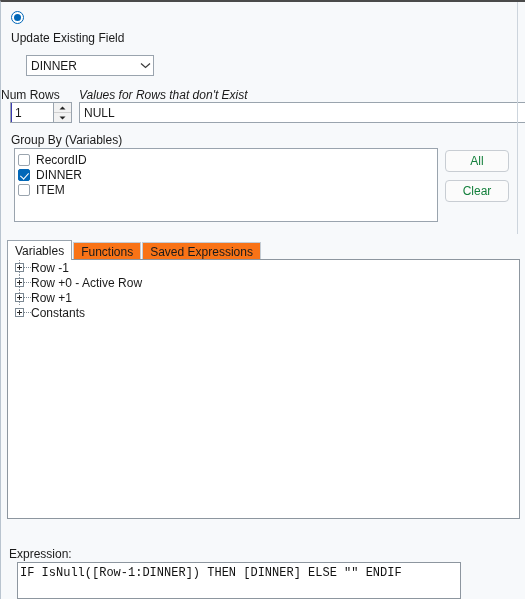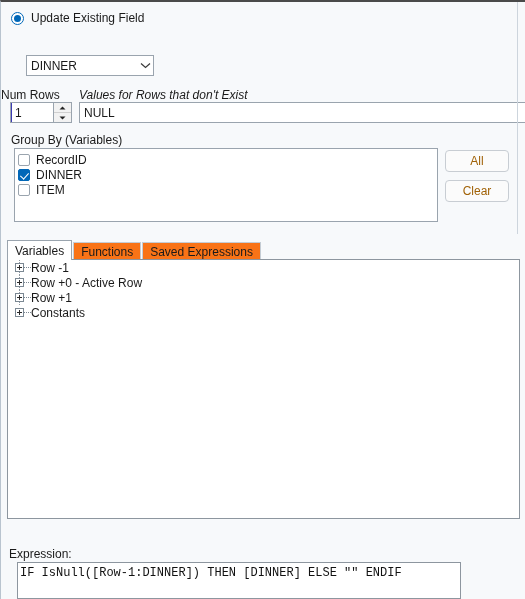--- a/index.html
+++ b/index.html
@@ -31,22 +31,23 @@
     color: #1a1a1a;
     line-height: 14px;
     white-space: nowrap;
   }
   .abs { position: absolute; }
 
   
   .radio-row {
     position: absolute;
     display: flex;
-    align-items: flex-end;
+    align-items: flex-start;
     gap: 7px;
+    flex-direction: column;
   }
   .radio {
     width: 13px; height: 13px;
     border-radius: 50%;
     box-sizing: border-box;
     background: #ffffff;
     border: 1px solid #9aa4ae;
     position: relative;
     flex: none;
   }
@@ -158,21 +159,21 @@
   .btn {
     position: absolute;
     box-sizing: border-box;
     background: #fbfbfb;
     border: 1px solid #c8cdd3;
     border-radius: 4px;
     display: flex;
     align-items: center;
     justify-content: center;
     font-size: 12px;
-    color: #a16207;
+    color: #15803d;
   }
 
   
   .tabstrip {
     position: absolute;
     display: flex;
     align-items: flex-end;
   }
   .tab {
     box-sizing: border-box;

